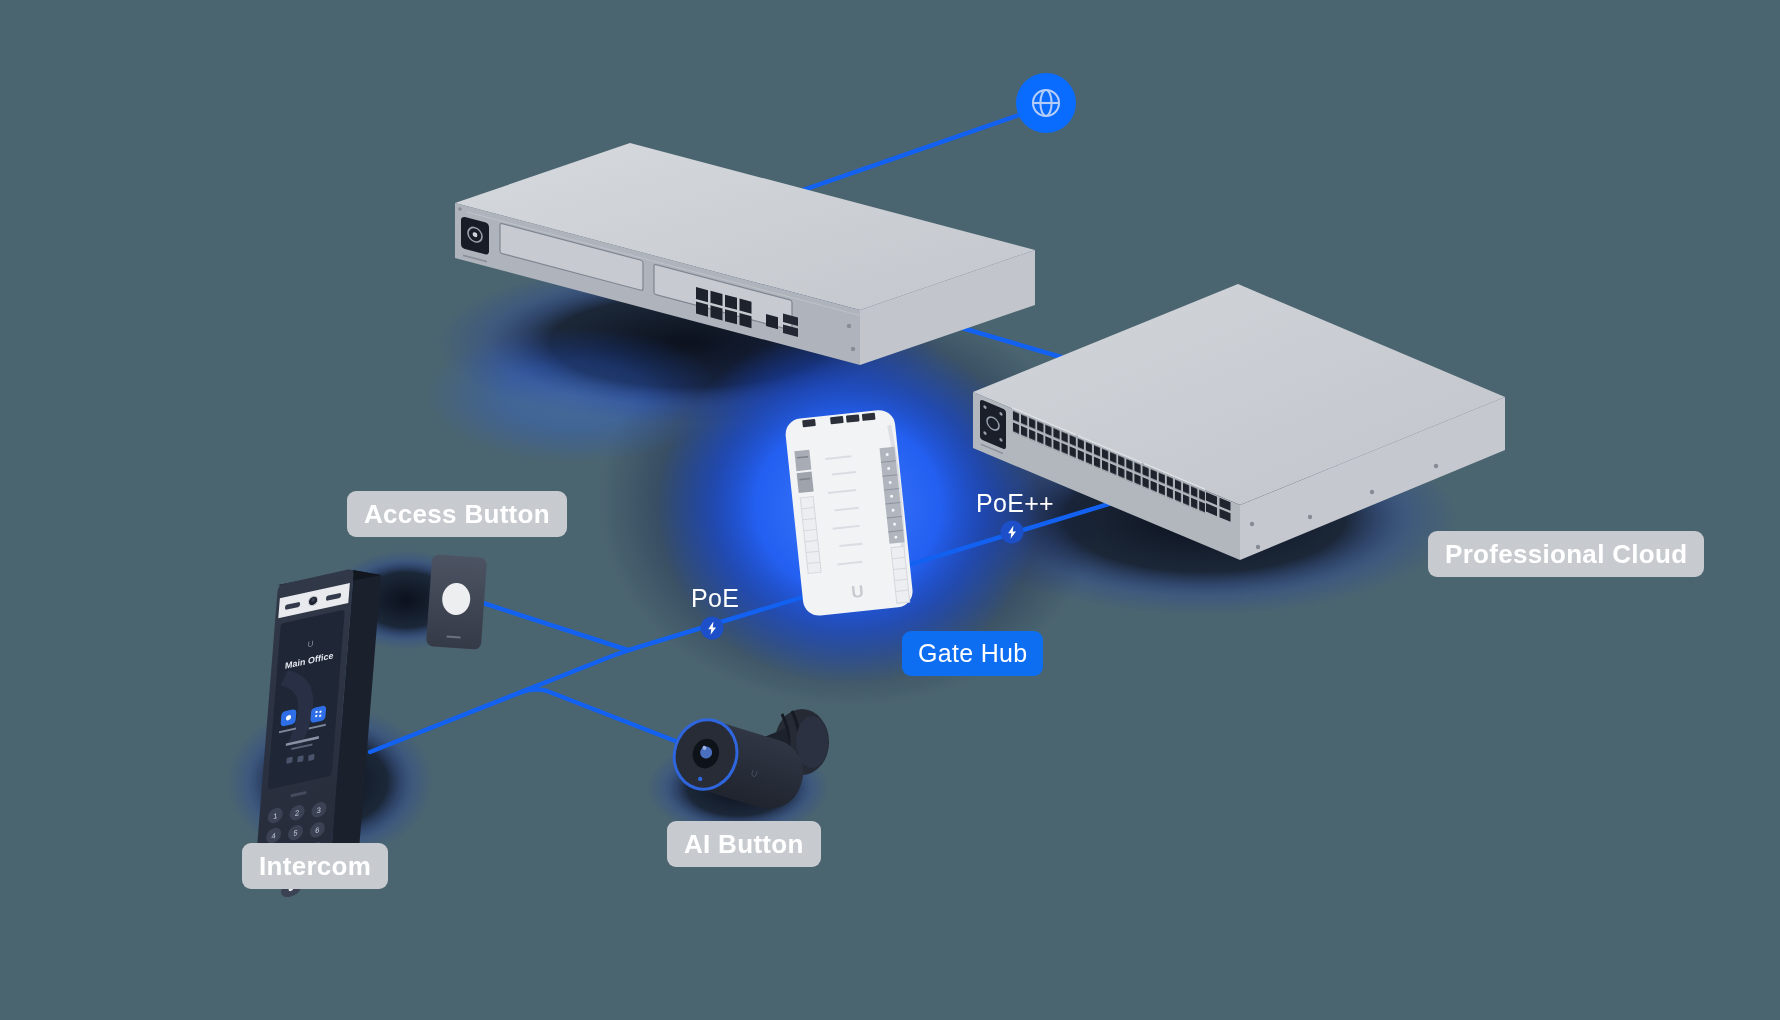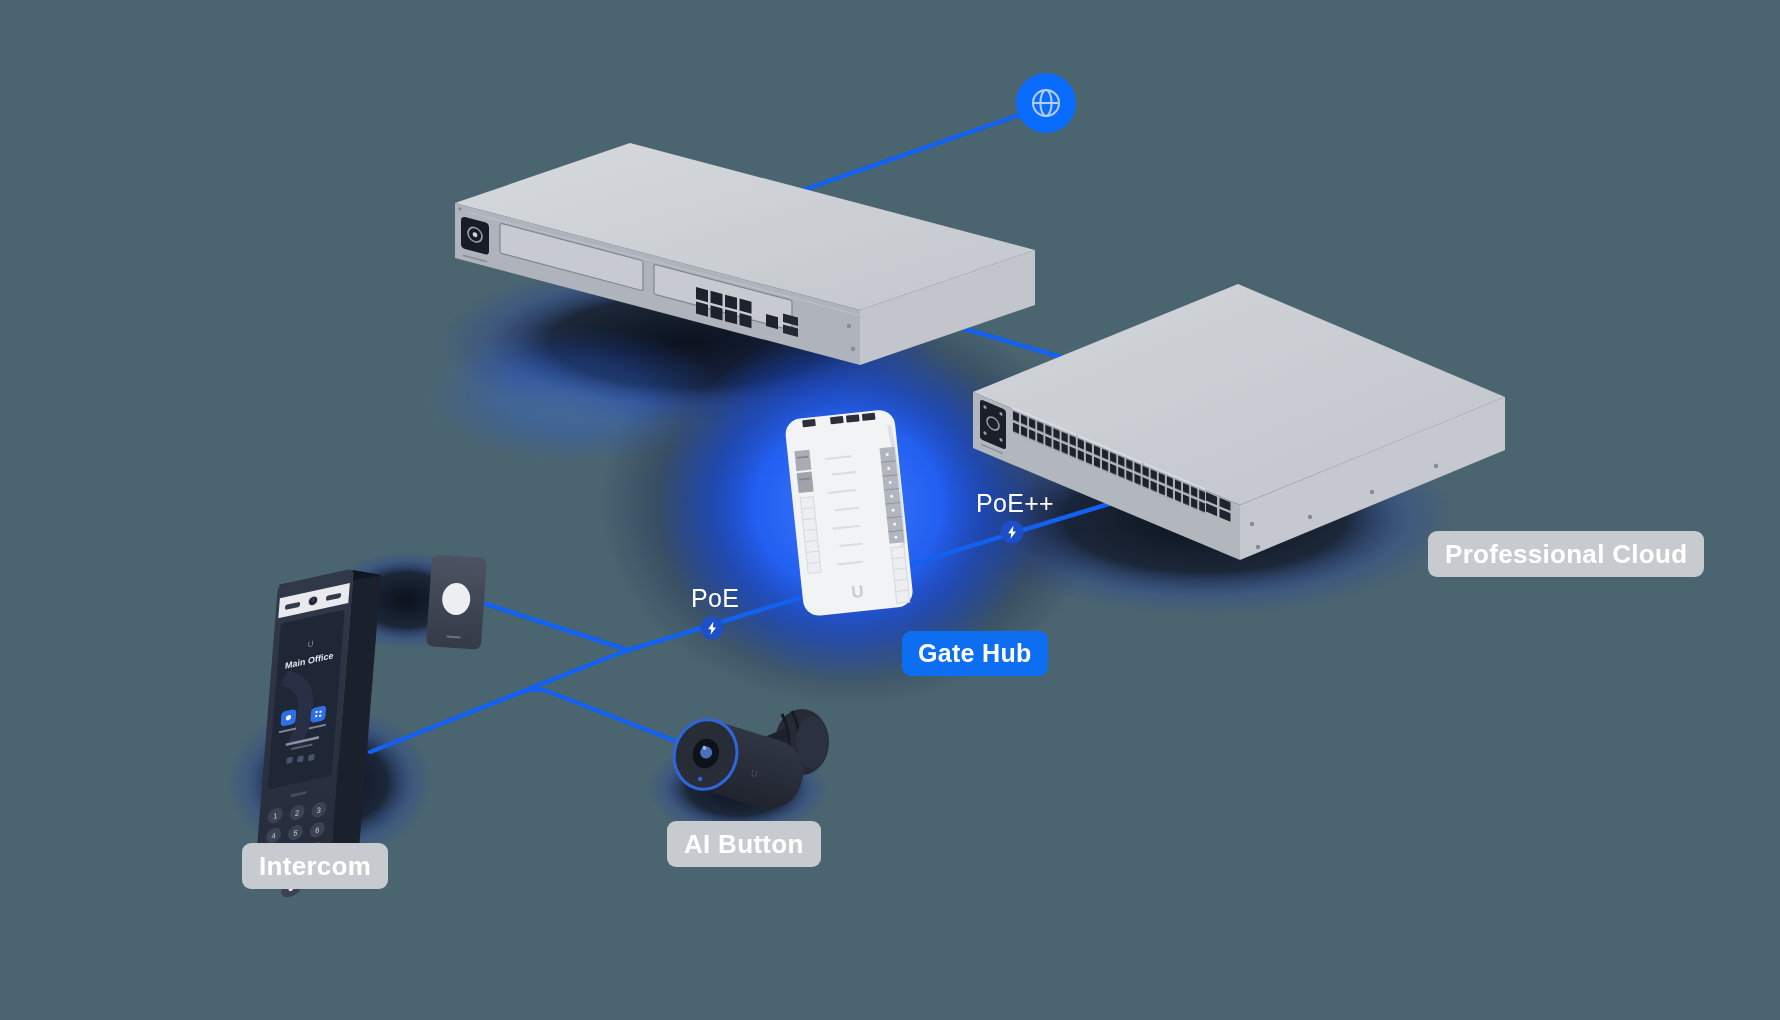--- a/index.html
+++ b/index.html
@@ -2,21 +2,21 @@
 <html><head>
 <meta charset="utf-8">
 <style>
   html,body{margin:0;padding:0;background:#3e5560;}
   .scene{position:relative;width:1780px;height:1020px;background:#4B6570;overflow:hidden;
          font-family:"Liberation Sans",sans-serif;}
   .scene svg{position:absolute;inset:0;}
   .chip{position:absolute;background:#C7CBD0;color:#FFFFFF;
         font:600 26px/1 "Liberation Sans",sans-serif;
         padding:10px 17px;border-radius:9px;letter-spacing:.3px;white-space:nowrap;}
-  .chip--blue{background:#0D6EF2;font-weight:700;font-size:25px;padding:10px 16px;}
+  .chip--blue{background:#0D6EF2;font-weight:400;font-size:25px;padding:10px 16px;}
   .poe{position:absolute;color:#ffffff;font:500 25px/1 "Liberation Sans",sans-serif;
        letter-spacing:.3px;white-space:nowrap;}
   svg text{font-family:"Liberation Sans",sans-serif;}
 </style>
 </head>
 <body>
 
 <div class="scene">
 
 <svg width="1780" height="1020" viewBox="0 0 1780 1020">
@@ -334,20 +334,21 @@
   <g>
     <circle cx="712" cy="628" r="11.5" fill="#1C4FC8"></circle>
     <path d="M713.4,621.5 L708.2,629.2 L711.2,629.2 L710.6,634.8 L716,627.4 L712.8,627.4 Z" fill="#FFFFFF"></path>
   </g>
   <g>
     <circle cx="1012" cy="532" r="11.5" fill="#1C4FC8"></circle>
     <path d="M1013.4,525.5 L1008.2,533.2 L1011.2,533.2 L1010.6,538.8 L1016,531.4 L1012.8,531.4 Z" fill="#FFFFFF"></path>
   </g>
 </svg>
 
+<div class="chip" style="left:347px;top:491px">Access Button</div>
 <div class="chip" style="left:242px;top:843px">Intercom</div>
 <div class="chip" style="left:667px;top:821px">AI Button</div>
 <div class="chip" style="left:1428px;top:531px">Professional Cloud</div>
 <div class="chip chip--blue" style="left:902px;top:631px">Gate Hub</div>
 <div class="poe" style="left:691px;top:586px">PoE</div>
 <div class="poe" style="left:976px;top:491px">PoE++</div>
 
 </div>
 
 </body></html>

